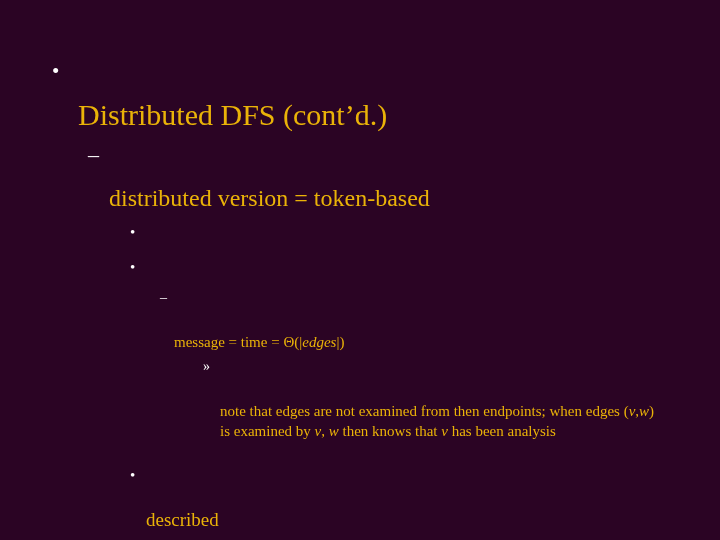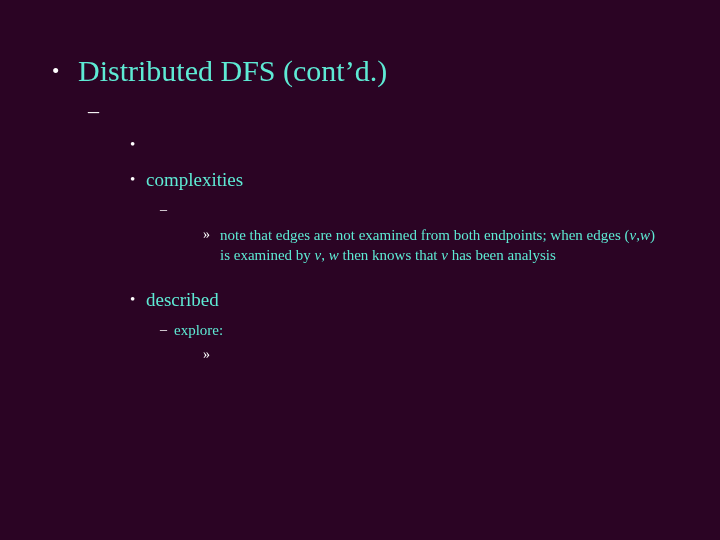--- a/index.html
+++ b/index.html
@@ -39,21 +39,22 @@
     white-space: normal;
   }
   .marker {
     flex: 0 0 auto;
     text-align: left;
     color: #ffffff;
     user-select: none;
   }
   .text {
     flex: 0 1 auto;
-    color: #5eead4;
+    color: #eab308;
+    margin-top: 44px;
   }
 
   
   .lvl1 {
     margin-left: 52px;
     margin-top: 0;
     font-size: 30px;
     line-height: 38px;
   }
   .lvl1 .marker { width: 26px; font-size: 21px; line-height: 38px; }
@@ -118,38 +119,39 @@
 
   <div id="outline">
 
     <div class="row lvl1" style="margin-top:52px;">
       <span class="marker">•</span>
       <span class="text">Distributed DFS (cont’d.)</span>
     </div>
 
     <div class="row lvl2">
       <span class="marker">–</span>
+      <span class="text">distributed version = token-based</span>
     </div>
 
     <div class="row lvl3">
       <span class="marker">•</span>
     </div>
 
     <div class="row lvl3 gap-complex">
       <span class="marker">•</span>
-      <span class="text">complexities</span>
     </div>
 
     <div class="row lvl4">
       <span class="marker">–</span>
+      <span class="text"><span>message = time = </span><span class="greek">Θ(|</span><span class="ital">edges</span><span>|)</span></span>
     </div>
 
     <div class="row lvl5">
       <span class="marker">»</span>
-      <span class="text"><span>note that edges are not examined from both endpoints; when edges (</span><span class="ital">v</span><span>,</span><span class="ital">w</span><span>) is examined by </span><span class="ital">v</span><span>, </span><span class="ital">w</span><span> then knows that </span><span class="ital">v</span><span> has been analysis</span></span>
+      <span class="text"><span>note that edges are not examined from then endpoints; when edges (</span><span class="ital">v</span><span>,</span><span class="ital">w</span><span>) is examined by </span><span class="ital">v</span><span>, </span><span class="ital">w</span><span> then knows that </span><span class="ital">v</span><span> has been analysis</span></span>
     </div>
 
     <div class="row lvl3 gap-analysis">
       <span class="marker">•</span>
       <span class="text">described</span>
     </div>
 
     <div class="row lvl4">
       <span class="marker">–</span>
       <span class="text">explore:</span>

